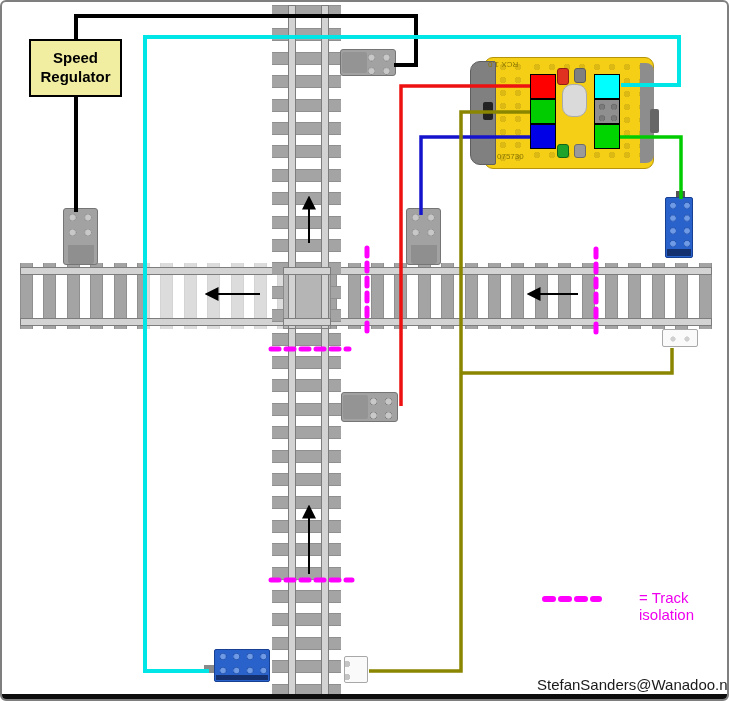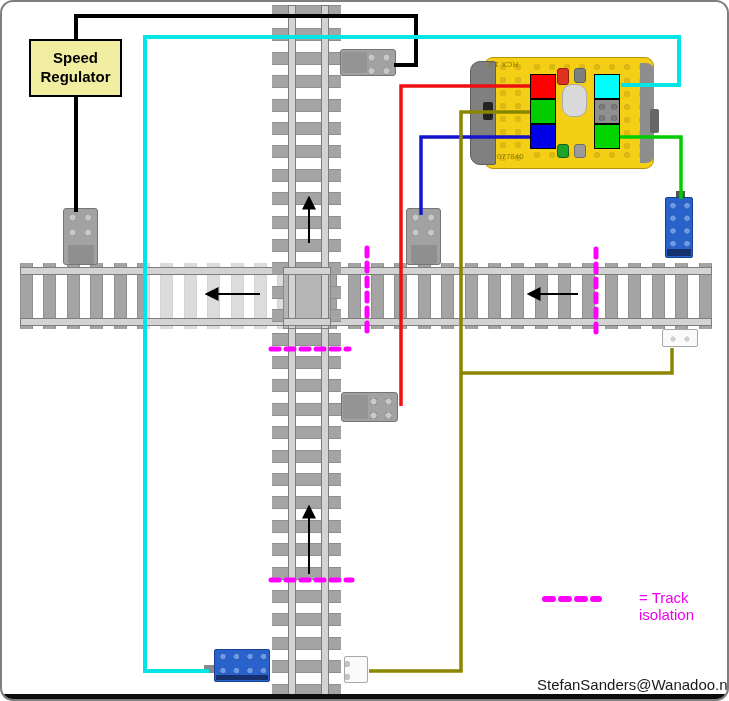--- a/index.html
+++ b/index.html
@@ -1,17 +1,17 @@
 <!DOCTYPE html>
 <html><head>
 <meta charset="utf-8">
 <style>
   html,body{margin:0;padding:0;background:#fff;font-family:"Liberation Sans",sans-serif;}
   #stage{position:relative;width:729px;height:701px;box-sizing:border-box;
-         border:2px solid #7f7f7f;border-radius:13px;overflow:hidden;background:#fff;}
+         border:2px solid #7f7f7f;border-radius:6px;overflow:hidden;background:#fff;}
   .abs{position:absolute;}
 
   
   .track-h{left:18px;top:259px;width:692px;height:70px;}
   .ties-h{position:absolute;left:0;right:0;top:2px;bottom:2px;
           background:repeating-linear-gradient(90deg,#8f8f8f 0 1px,#a4a4a4 1px 12px,#8f8f8f 12px 13px,rgba(0,0,0,0) 13px 23.4px);}
   .track-v{left:269px;top:3px;width:71px;height:691px;}
   .ties-v{position:absolute;left:1px;right:1px;top:0;bottom:0;
           background:repeating-linear-gradient(180deg,#8f8f8f 0 1px,#a4a4a4 1px 12px,#8f8f8f 12px 13px,rgba(0,0,0,0) 13px 23.4px);}
   .light-patch{left:127px;top:0;width:136px;height:70px;background:rgba(255,255,255,0.62);}
@@ -129,21 +129,21 @@
   <div class="abs" id="rcx">
     <div class="rcx-body"></div>
     <div class="rcx-cap"></div>
     <div class="rcx-rstrip"></div>
     <div class="rcx-nub"></div>
     <div class="rcx-studs" style="left:26px;top:4px;width:34px;height:104px;"></div>
     <div class="rcx-studs" style="left:60px;top:4px;width:110px;height:14px;"></div>
     <div class="rcx-studs" style="left:60px;top:92px;width:110px;height:16px;"></div>
     <div class="rcx-studs" style="left:150px;top:18px;width:20px;height:76px;"></div>
     <div class="rcx-model">RCX 1.0</div>
-    <div class="rcx-serial">077840</div>
+    <div class="rcx-serial">075730</div>
     <div class="rcx-clip"></div>
     <div class="port" style="left:60px;top:17px;background:#ff0000;"></div>
     <div class="port" style="left:60px;top:42px;background:#00cc00;"></div>
     <div class="port" style="left:60px;top:67px;background:#0000e6;"></div>
     <div class="port" style="left:124px;top:17px;background:#00ffff;"></div>
     <div class="port" style="left:124px;top:42px;background:#8f8f8f;">
       <div class="grayport-studs"></div>
     </div>
     <div class="port" style="left:124px;top:67px;background:#00d500;"></div>
     <div class="rcx-btn" style="left:87px;top:11px;width:12px;height:17px;background:#e03020;border:1px solid #8f1f14;"></div>

